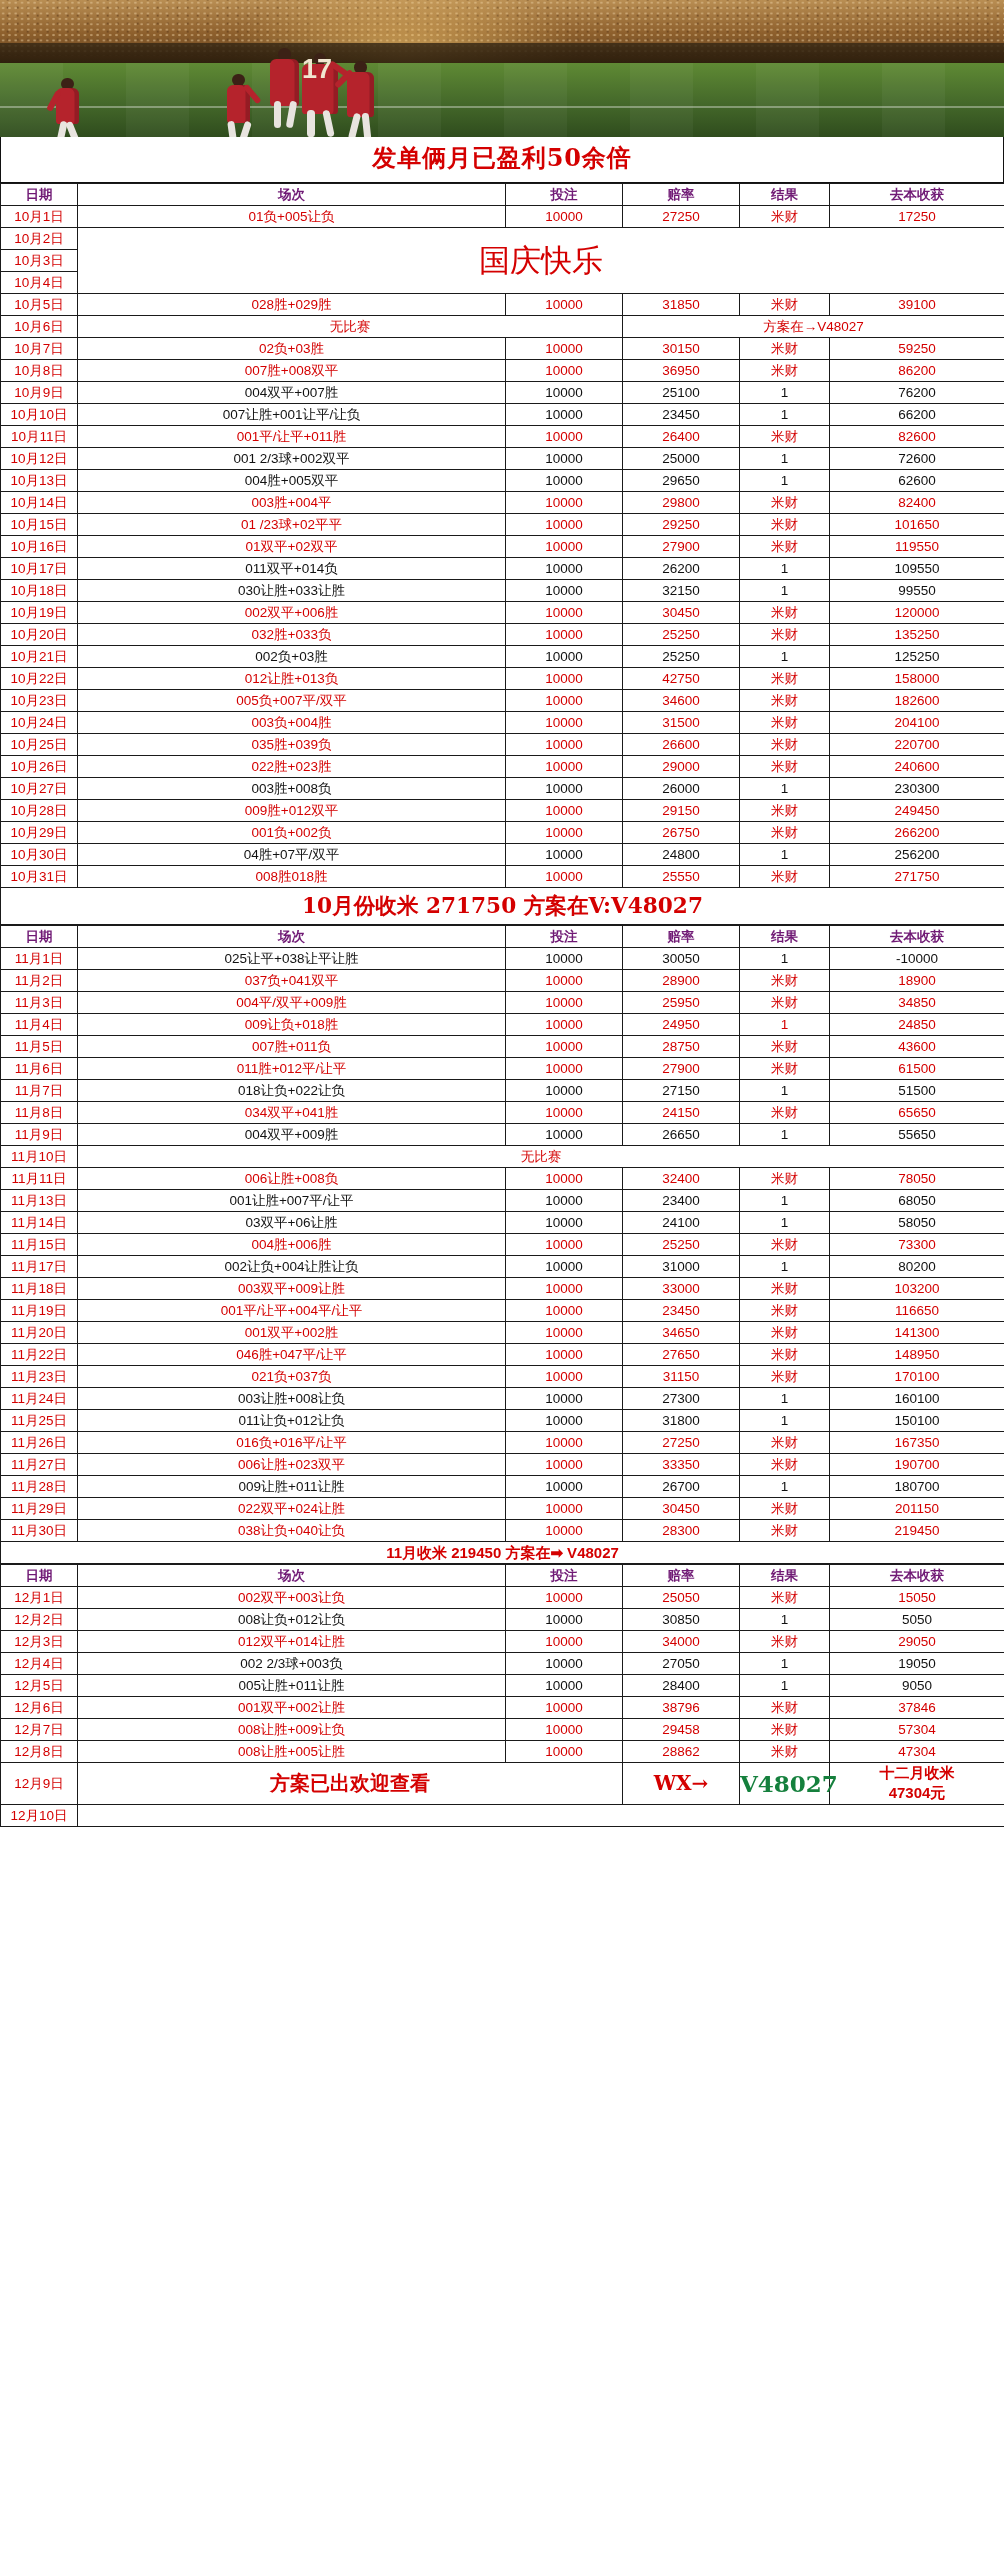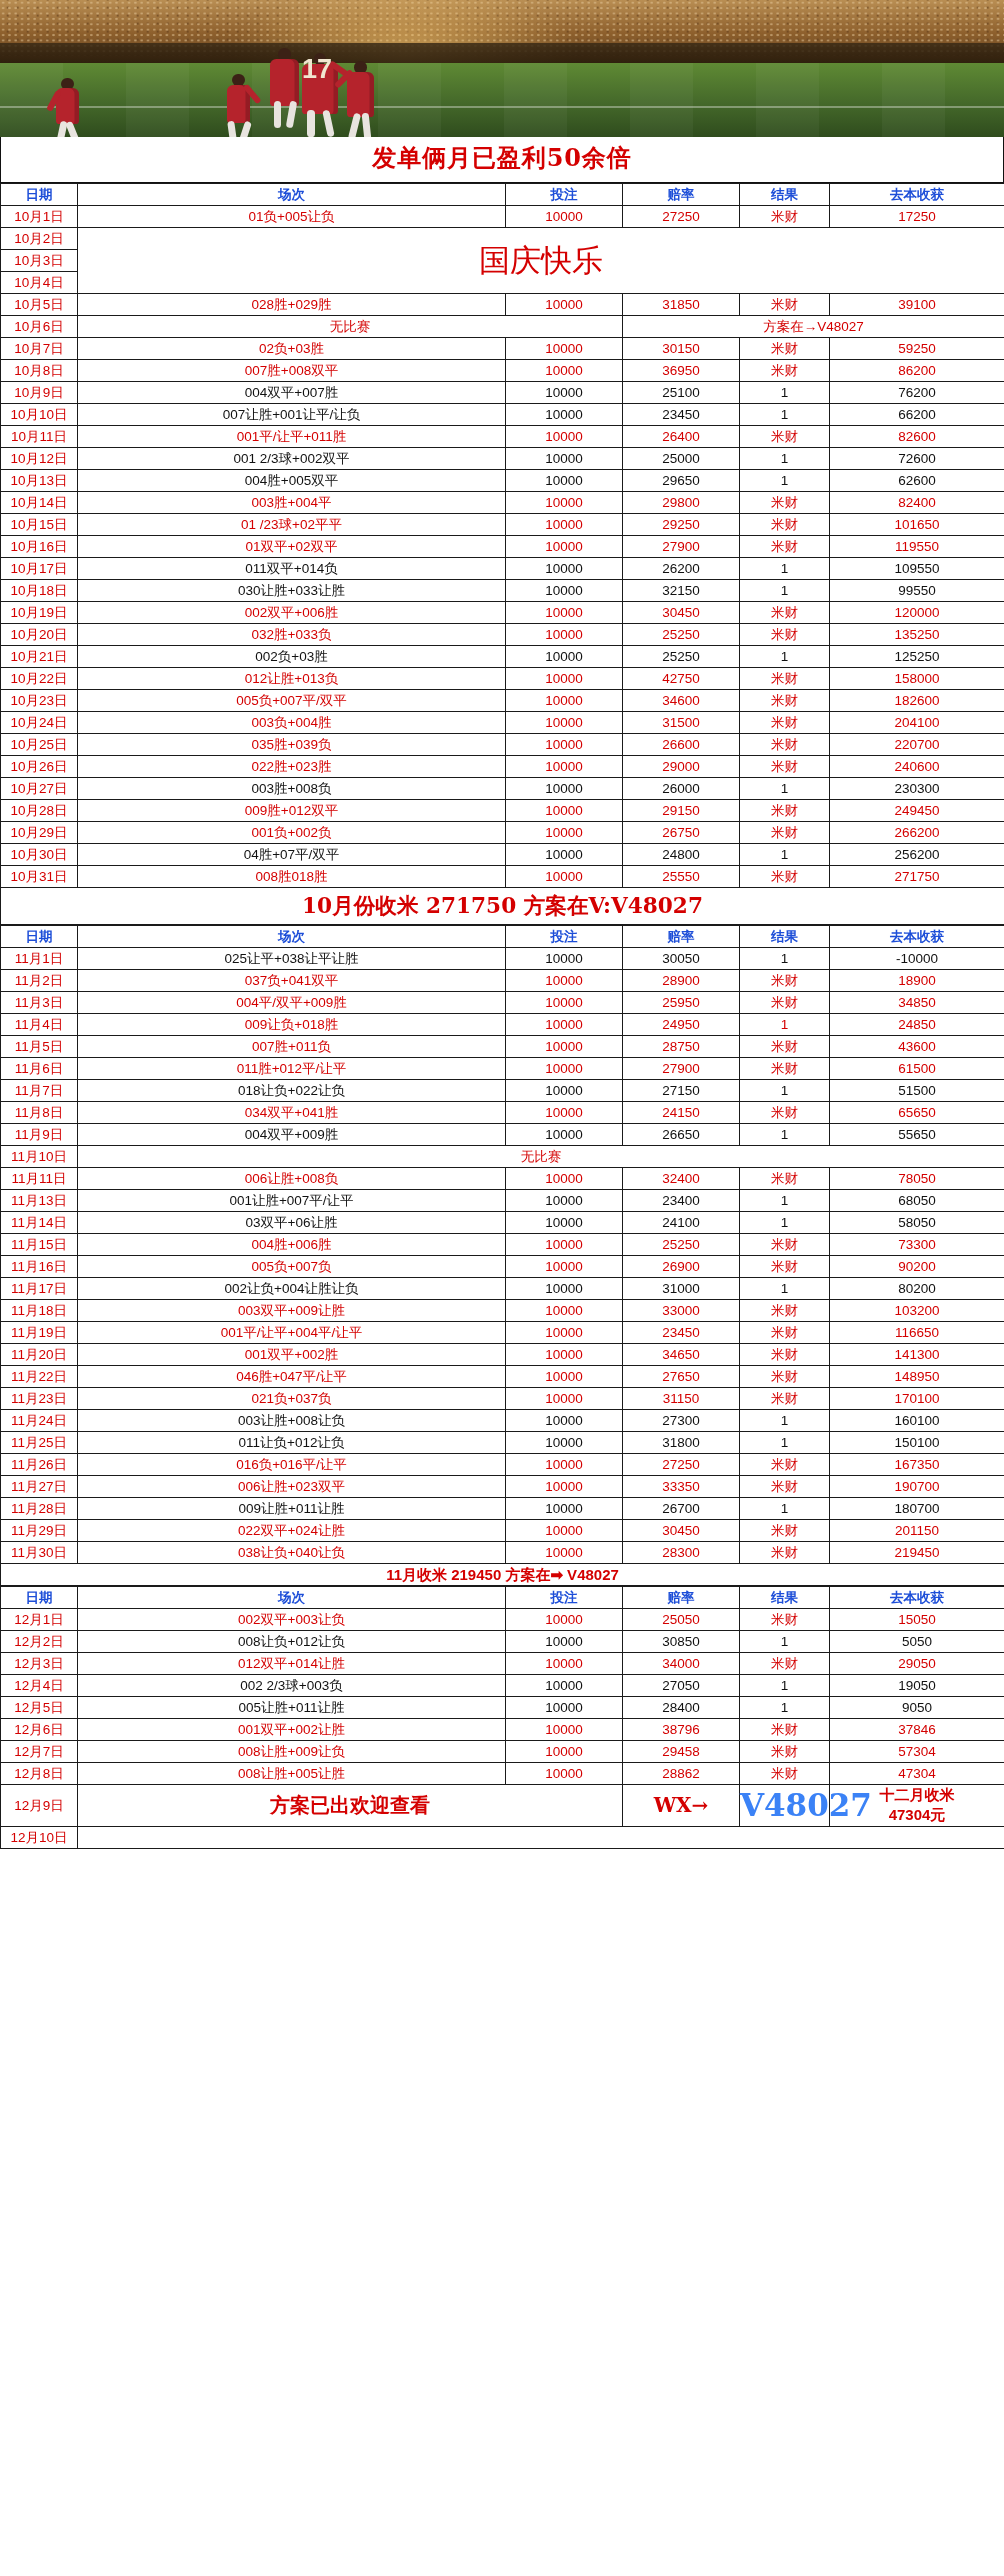--- a/index.html
+++ b/index.html
@@ -21,27 +21,27 @@
   .pl .head{width:12.6px;height:12.6px;border-radius:50%;background:#3b2116;margin:0 auto -1.8px auto;}
   .pl .legL,.pl .legR{position:absolute;width:7.2px;height:27px;background:#e8e4df;border-radius:3.6px;}
   .pl .arm{position:absolute;width:6.3px;height:21.6px;background:#b5232c;border-radius:3.6px;}
   .num{position:absolute;color:#f1e6d0;font-weight:bold;font-family:"Liberation Sans",sans-serif;}
   
   .title-bar{border:0.9px solid #111;border-top:none;text-align:center;padding:5.4px 0 7.2px 0;}
   .title-bar span{color:#d40000;font-size:24px;font-weight:bold;font-family:"DejaVu Serif","Liberation Serif",serif;letter-spacing:0.9px;}
   table{border-collapse:collapse;width:1004px;table-layout:fixed;}
   td,th{border:0.9px solid #1a1a1a;font-size:13.5px;text-align:center;height:21px;padding:0;line-height:21px;font-family:"Liberation Sans",sans-serif;}
   col.c1{width:77px}col.c2{width:428px}col.c3{width:117px}col.c4{width:117px}col.c5{width:90px}col.c6{width:175px}
-  .hdr td{font-weight:bold;color:#1d4ed8;font-size:13.5px;background:#fff;}
+  .hdr td{font-weight:bold;color:#701a75;font-size:13.5px;background:#fff;}
   .red{color:#d40000;}
   .blk{color:#111;}
   .big-cn{color:#d40000;font-size:31px;font-weight:normal;font-family:"DejaVu Serif","Liberation Serif",serif;height:41px;line-height:41px;}
   .sum-row td{height:36px;line-height:36px;}
   .sum-text{color:#d40000;font-size:21.6px;font-weight:bold;font-family:"DejaVu Serif","Liberation Serif",serif;}
-  .v-big{color:#3b82f6;font-size:31px;font-weight:bold;font-family:"DejaVu Serif","Liberation Serif",serif;}
+  .v-big{color:#15803d;font-size:23px;font-weight:bold;font-family:"DejaVu Serif","Liberation Serif",serif;}
   .bottom-left{color:#d40000;font-size:20px;font-weight:bold;font-family:"DejaVu Serif","Liberation Serif",serif;}
   .small-note{color:#d40000;font-size:15px;font-weight:bold;}
   .tall td{height:41px;line-height:41px;}
 </style>
 </head>
 <body>
 
 <div class="page">
 
   <div class="banner">
@@ -476,28 +476,20 @@
         </tr>
         <tr>
           <td class="red">11月15日</td>
           <td class="red">004胜+006胜</td>
           <td class="red">10000</td>
           <td class="red">25250</td>
           <td class="red">米财</td>
           <td class="red">73300</td>
         </tr>
         <tr>
-          <td class="red">11月16日</td>
-          <td class="red">005负+007负</td>
-          <td class="red">10000</td>
-          <td class="red">26900</td>
-          <td class="red">米财</td>
-          <td class="red">90200</td>
-        </tr>
-        <tr>
           <td class="red">11月17日</td>
           <td class="blk">002让负+004让胜让负</td>
           <td class="blk">10000</td>
           <td class="blk">31000</td>
           <td class="blk">1</td>
           <td class="blk">80200</td>
         </tr>
         <tr>
           <td class="red">11月18日</td>
           <td class="red">003双平+009让胜</td>

